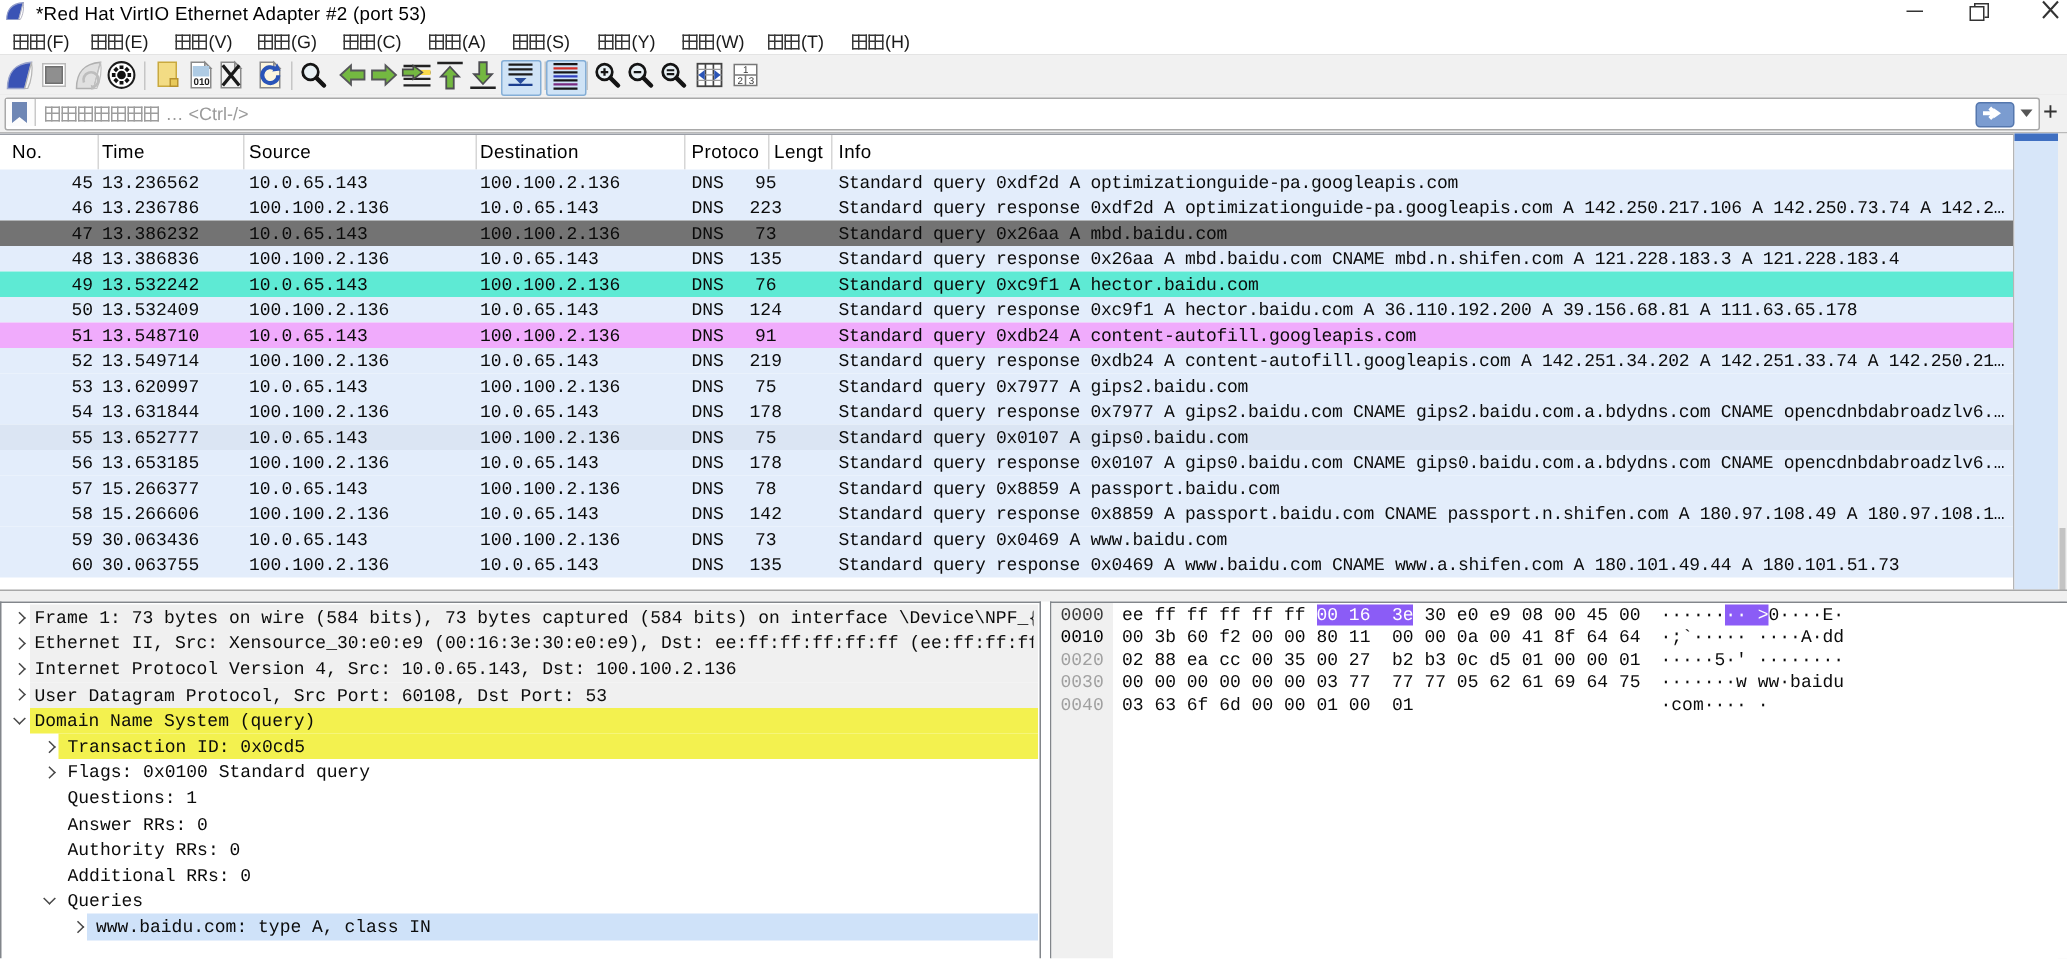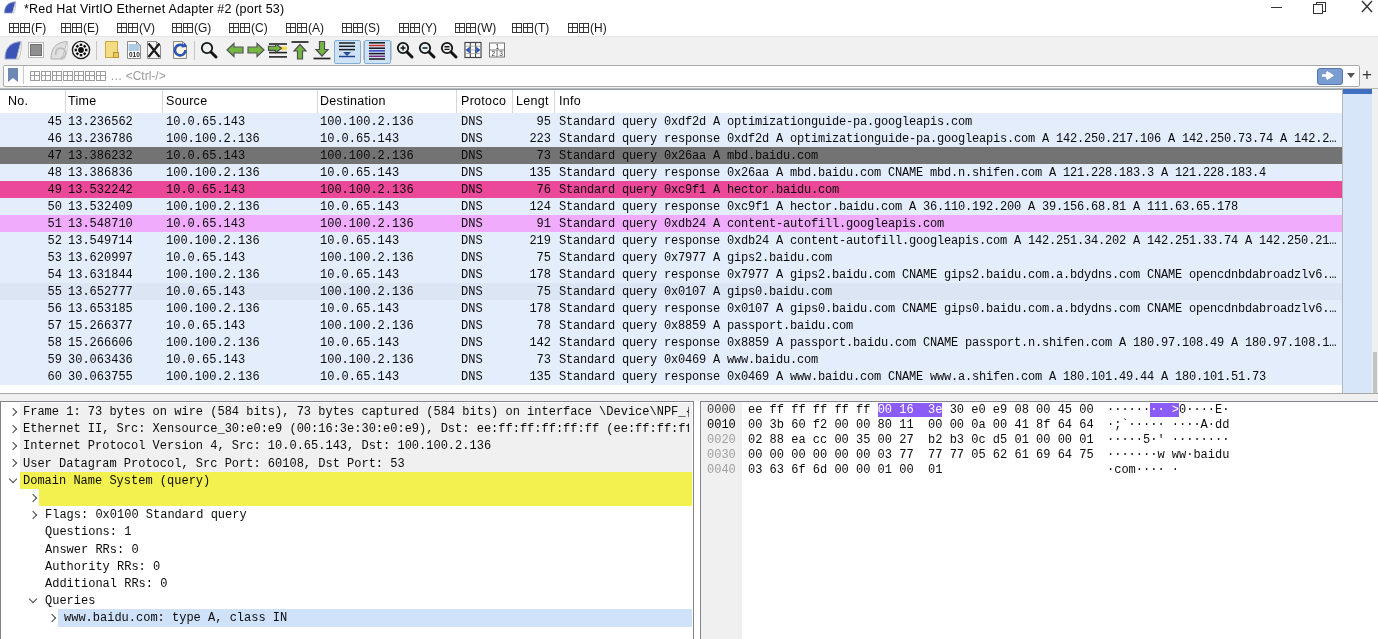--- a/index.html
+++ b/index.html
@@ -22,21 +22,21 @@
    linear-gradient(#9d9d9d,#9d9d9d) 0 0/1px 10px no-repeat,
    linear-gradient(#9d9d9d,#9d9d9d) 4px 0/1px 10px no-repeat,
    linear-gradient(#9d9d9d,#9d9d9d) 9px 0/1px 10px no-repeat}
 .mi{position:absolute;top:21px;font-size:12px;color:#1a1a1a;white-space:nowrap}
 .hcell{position:absolute;top:0;height:37px;line-height:23px;font-size:12.5px;letter-spacing:0.3px;color:#000;overflow:hidden}
 .hsep{position:absolute;top:0;width:1px;height:23px;background:#d6d6d6}
 .prow{position:absolute;left:0;width:1342px;height:17px}
 .prow span{position:absolute;top:2px;display:block}
 .c-no{left:0;width:62px;text-align:right}
 .c-ti{left:68px}.c-sr{left:166px}.c-de{left:320px}.c-pr{left:461px}
-.c-le{left:470px;width:81px;text-align:right}
+.c-le{left:470px;width:81px;text-align:center}
 .c-in{left:559px;width:782px;overflow:hidden;text-overflow:ellipsis;letter-spacing:-0.2px}
 .dhl{position:absolute;top:0;height:17.4px}
 .dtx{position:absolute;top:2px}
 .chv{position:absolute;width:5px;height:5px;border:solid #474747;border-width:0 1.4px 1.4px 0}
 .hxrow{position:absolute;white-space:pre}
 .hl{background:#8b5cf6;color:#fff}
 .tbtn{position:absolute;top:40px;width:25px;height:22px;background:#cfe3f6;border:1px solid #84aed6;border-radius:2px}
 </style></head><body>
 <div id="win">
 
@@ -226,21 +226,21 @@
 <div class="hsep" style="left:317px"></div>
 <div class="hsep" style="left:456px"></div>
 <div class="hsep" style="left:512px"></div>
 <div class="hsep" style="left:554px"></div>
 </div>
 <div class="abs mono" style="left:0;top:113px;width:1342px;height:272px">
 <div class="prow" style="top:0px;background:#e3edfb"><span class="c-no">45</span><span class="c-ti">13.236562</span><span class="c-sr">10.0.65.143</span><span class="c-de">100.100.2.136</span><span class="c-pr">DNS</span><span class="c-le">95</span><span class="c-in">Standard query 0xdf2d A optimizationguide-pa.googleapis.com</span></div>
 <div class="prow" style="top:17px;background:#e3edfb"><span class="c-no">46</span><span class="c-ti">13.236786</span><span class="c-sr">100.100.2.136</span><span class="c-de">10.0.65.143</span><span class="c-pr">DNS</span><span class="c-le">223</span><span class="c-in">Standard query response 0xdf2d A optimizationguide-pa.googleapis.com A 142.250.217.106 A 142.250.73.74 A 142.250.217.74</span></div>
 <div class="prow" style="top:34px;background:#737373"><span class="c-no">47</span><span class="c-ti">13.386232</span><span class="c-sr">10.0.65.143</span><span class="c-de">100.100.2.136</span><span class="c-pr">DNS</span><span class="c-le">73</span><span class="c-in">Standard query 0x26aa A mbd.baidu.com</span></div>
 <div class="prow" style="top:51px;background:#e3edfb"><span class="c-no">48</span><span class="c-ti">13.386836</span><span class="c-sr">100.100.2.136</span><span class="c-de">10.0.65.143</span><span class="c-pr">DNS</span><span class="c-le">135</span><span class="c-in">Standard query response 0x26aa A mbd.baidu.com CNAME mbd.n.shifen.com A 121.228.183.3 A 121.228.183.4</span></div>
-<div class="prow" style="top:68px;background:#ec4899"><span class="c-no">49</span><span class="c-ti">13.532242</span><span class="c-sr">10.0.65.143</span><span class="c-de">100.100.2.136</span><span class="c-pr">DNS</span><span class="c-le">76</span><span class="c-in">Standard query 0xc9f1 A hector.baidu.com</span></div>
+<div class="prow" style="top:68px;background:#5eead4"><span class="c-no">49</span><span class="c-ti">13.532242</span><span class="c-sr">10.0.65.143</span><span class="c-de">100.100.2.136</span><span class="c-pr">DNS</span><span class="c-le">76</span><span class="c-in">Standard query 0xc9f1 A hector.baidu.com</span></div>
 <div class="prow" style="top:85px;background:#e3edfb"><span class="c-no">50</span><span class="c-ti">13.532409</span><span class="c-sr">100.100.2.136</span><span class="c-de">10.0.65.143</span><span class="c-pr">DNS</span><span class="c-le">124</span><span class="c-in">Standard query response 0xc9f1 A hector.baidu.com A 36.110.192.200 A 39.156.68.81 A 111.63.65.178</span></div>
 <div class="prow" style="top:102px;background:#f0abfc"><span class="c-no">51</span><span class="c-ti">13.548710</span><span class="c-sr">10.0.65.143</span><span class="c-de">100.100.2.136</span><span class="c-pr">DNS</span><span class="c-le">91</span><span class="c-in">Standard query 0xdb24 A content-autofill.googleapis.com</span></div>
 <div class="prow" style="top:119px;background:#e3edfb"><span class="c-no">52</span><span class="c-ti">13.549714</span><span class="c-sr">100.100.2.136</span><span class="c-de">10.0.65.143</span><span class="c-pr">DNS</span><span class="c-le">219</span><span class="c-in">Standard query response 0xdb24 A content-autofill.googleapis.com A 142.251.34.202 A 142.251.33.74 A 142.250.217.170</span></div>
 <div class="prow" style="top:136px;background:#e3edfb"><span class="c-no">53</span><span class="c-ti">13.620997</span><span class="c-sr">10.0.65.143</span><span class="c-de">100.100.2.136</span><span class="c-pr">DNS</span><span class="c-le">75</span><span class="c-in">Standard query 0x7977 A gips2.baidu.com</span></div>
 <div class="prow" style="top:153px;background:#e3edfb"><span class="c-no">54</span><span class="c-ti">13.631844</span><span class="c-sr">100.100.2.136</span><span class="c-de">10.0.65.143</span><span class="c-pr">DNS</span><span class="c-le">178</span><span class="c-in">Standard query response 0x7977 A gips2.baidu.com CNAME gips2.baidu.com.a.bdydns.com CNAME opencdnbdabroadzlv6.jomodns.com A 112.34.113.79</span></div>
 <div class="prow" style="top:170px;background:#dbe5f3"><span class="c-no">55</span><span class="c-ti">13.652777</span><span class="c-sr">10.0.65.143</span><span class="c-de">100.100.2.136</span><span class="c-pr">DNS</span><span class="c-le">75</span><span class="c-in">Standard query 0x0107 A gips0.baidu.com</span></div>
 <div class="prow" style="top:187px;background:#e3edfb"><span class="c-no">56</span><span class="c-ti">13.653185</span><span class="c-sr">100.100.2.136</span><span class="c-de">10.0.65.143</span><span class="c-pr">DNS</span><span class="c-le">178</span><span class="c-in">Standard query response 0x0107 A gips0.baidu.com CNAME gips0.baidu.com.a.bdydns.com CNAME opencdnbdabroadzlv6.jomodns.com A 112.34.113.80</span></div>
 <div class="prow" style="top:204px;background:#e3edfb"><span class="c-no">57</span><span class="c-ti">15.266377</span><span class="c-sr">10.0.65.143</span><span class="c-de">100.100.2.136</span><span class="c-pr">DNS</span><span class="c-le">78</span><span class="c-in">Standard query 0x8859 A passport.baidu.com</span></div>
 <div class="prow" style="top:221px;background:#e3edfb"><span class="c-no">58</span><span class="c-ti">15.266606</span><span class="c-sr">100.100.2.136</span><span class="c-de">10.0.65.143</span><span class="c-pr">DNS</span><span class="c-le">142</span><span class="c-in">Standard query response 0x8859 A passport.baidu.com CNAME passport.n.shifen.com A 180.97.108.49 A 180.97.108.163</span></div>
 <div class="prow" style="top:238px;background:#e3edfb"><span class="c-no">59</span><span class="c-ti">30.063436</span><span class="c-sr">10.0.65.143</span><span class="c-de">100.100.2.136</span><span class="c-pr">DNS</span><span class="c-le">73</span><span class="c-in">Standard query 0x0469 A www.baidu.com</span></div>
@@ -264,20 +264,21 @@
 <div class="chv" style="left:9px;top:40.9px;transform:rotate(-45deg)"></div>
 <div class="dtx" style="left:22px;top:37.4px;width:666px;overflow:hidden;white-space:pre">Internet Protocol Version 4, Src: 10.0.65.143, Dst: 100.100.2.136</div>
 <div class="dhl" style="left:19px;top:52.599999999999994px;width:672px;background:#f0f0f0"></div>
 <div class="chv" style="left:9px;top:58.099999999999994px;transform:rotate(-45deg)"></div>
 <div class="dtx" style="left:22px;top:54.599999999999994px;width:666px;overflow:hidden;white-space:pre">User Datagram Protocol, Src Port: 60108, Dst Port: 53</div>
 <div class="dhl" style="left:19px;top:69.8px;width:672px;background:#f3f14f"></div>
 <div class="chv" style="left:9px;top:73.8px;transform:rotate(45deg)"></div>
 <div class="dtx" style="left:22px;top:71.8px;width:666px;overflow:hidden;white-space:pre">Domain Name System (query)</div>
 <div class="dhl" style="left:38px;top:87.0px;width:653px;background:#f3f14f"></div>
 <div class="chv" style="left:29px;top:92.5px;transform:rotate(-45deg)"></div>
+<div class="dtx" style="left:44px;top:89.0px;width:644px;overflow:hidden;white-space:pre">Transaction ID: 0x0cd5</div>
 <div class="chv" style="left:29px;top:109.69999999999999px;transform:rotate(-45deg)"></div>
 <div class="dtx" style="left:44px;top:106.19999999999999px;width:644px;overflow:hidden;white-space:pre">Flags: 0x0100 Standard query</div>
 <div class="dtx" style="left:44px;top:123.39999999999999px;width:644px;overflow:hidden;white-space:pre">Questions: 1</div>
 <div class="dtx" style="left:44px;top:140.6px;width:644px;overflow:hidden;white-space:pre">Answer RRs: 0</div>
 <div class="dtx" style="left:44px;top:157.79999999999998px;width:644px;overflow:hidden;white-space:pre">Authority RRs: 0</div>
 <div class="dtx" style="left:44px;top:175.0px;width:644px;overflow:hidden;white-space:pre">Additional RRs: 0</div>
 <div class="chv" style="left:29px;top:194.2px;transform:rotate(45deg)"></div>
 <div class="dtx" style="left:44px;top:192.2px;width:644px;overflow:hidden;white-space:pre">Queries</div>
 <div class="dhl" style="left:57px;top:207.39999999999998px;width:634px;background:#cfe2f9"></div>
 <div class="chv" style="left:48px;top:212.89999999999998px;transform:rotate(-45deg)"></div>

